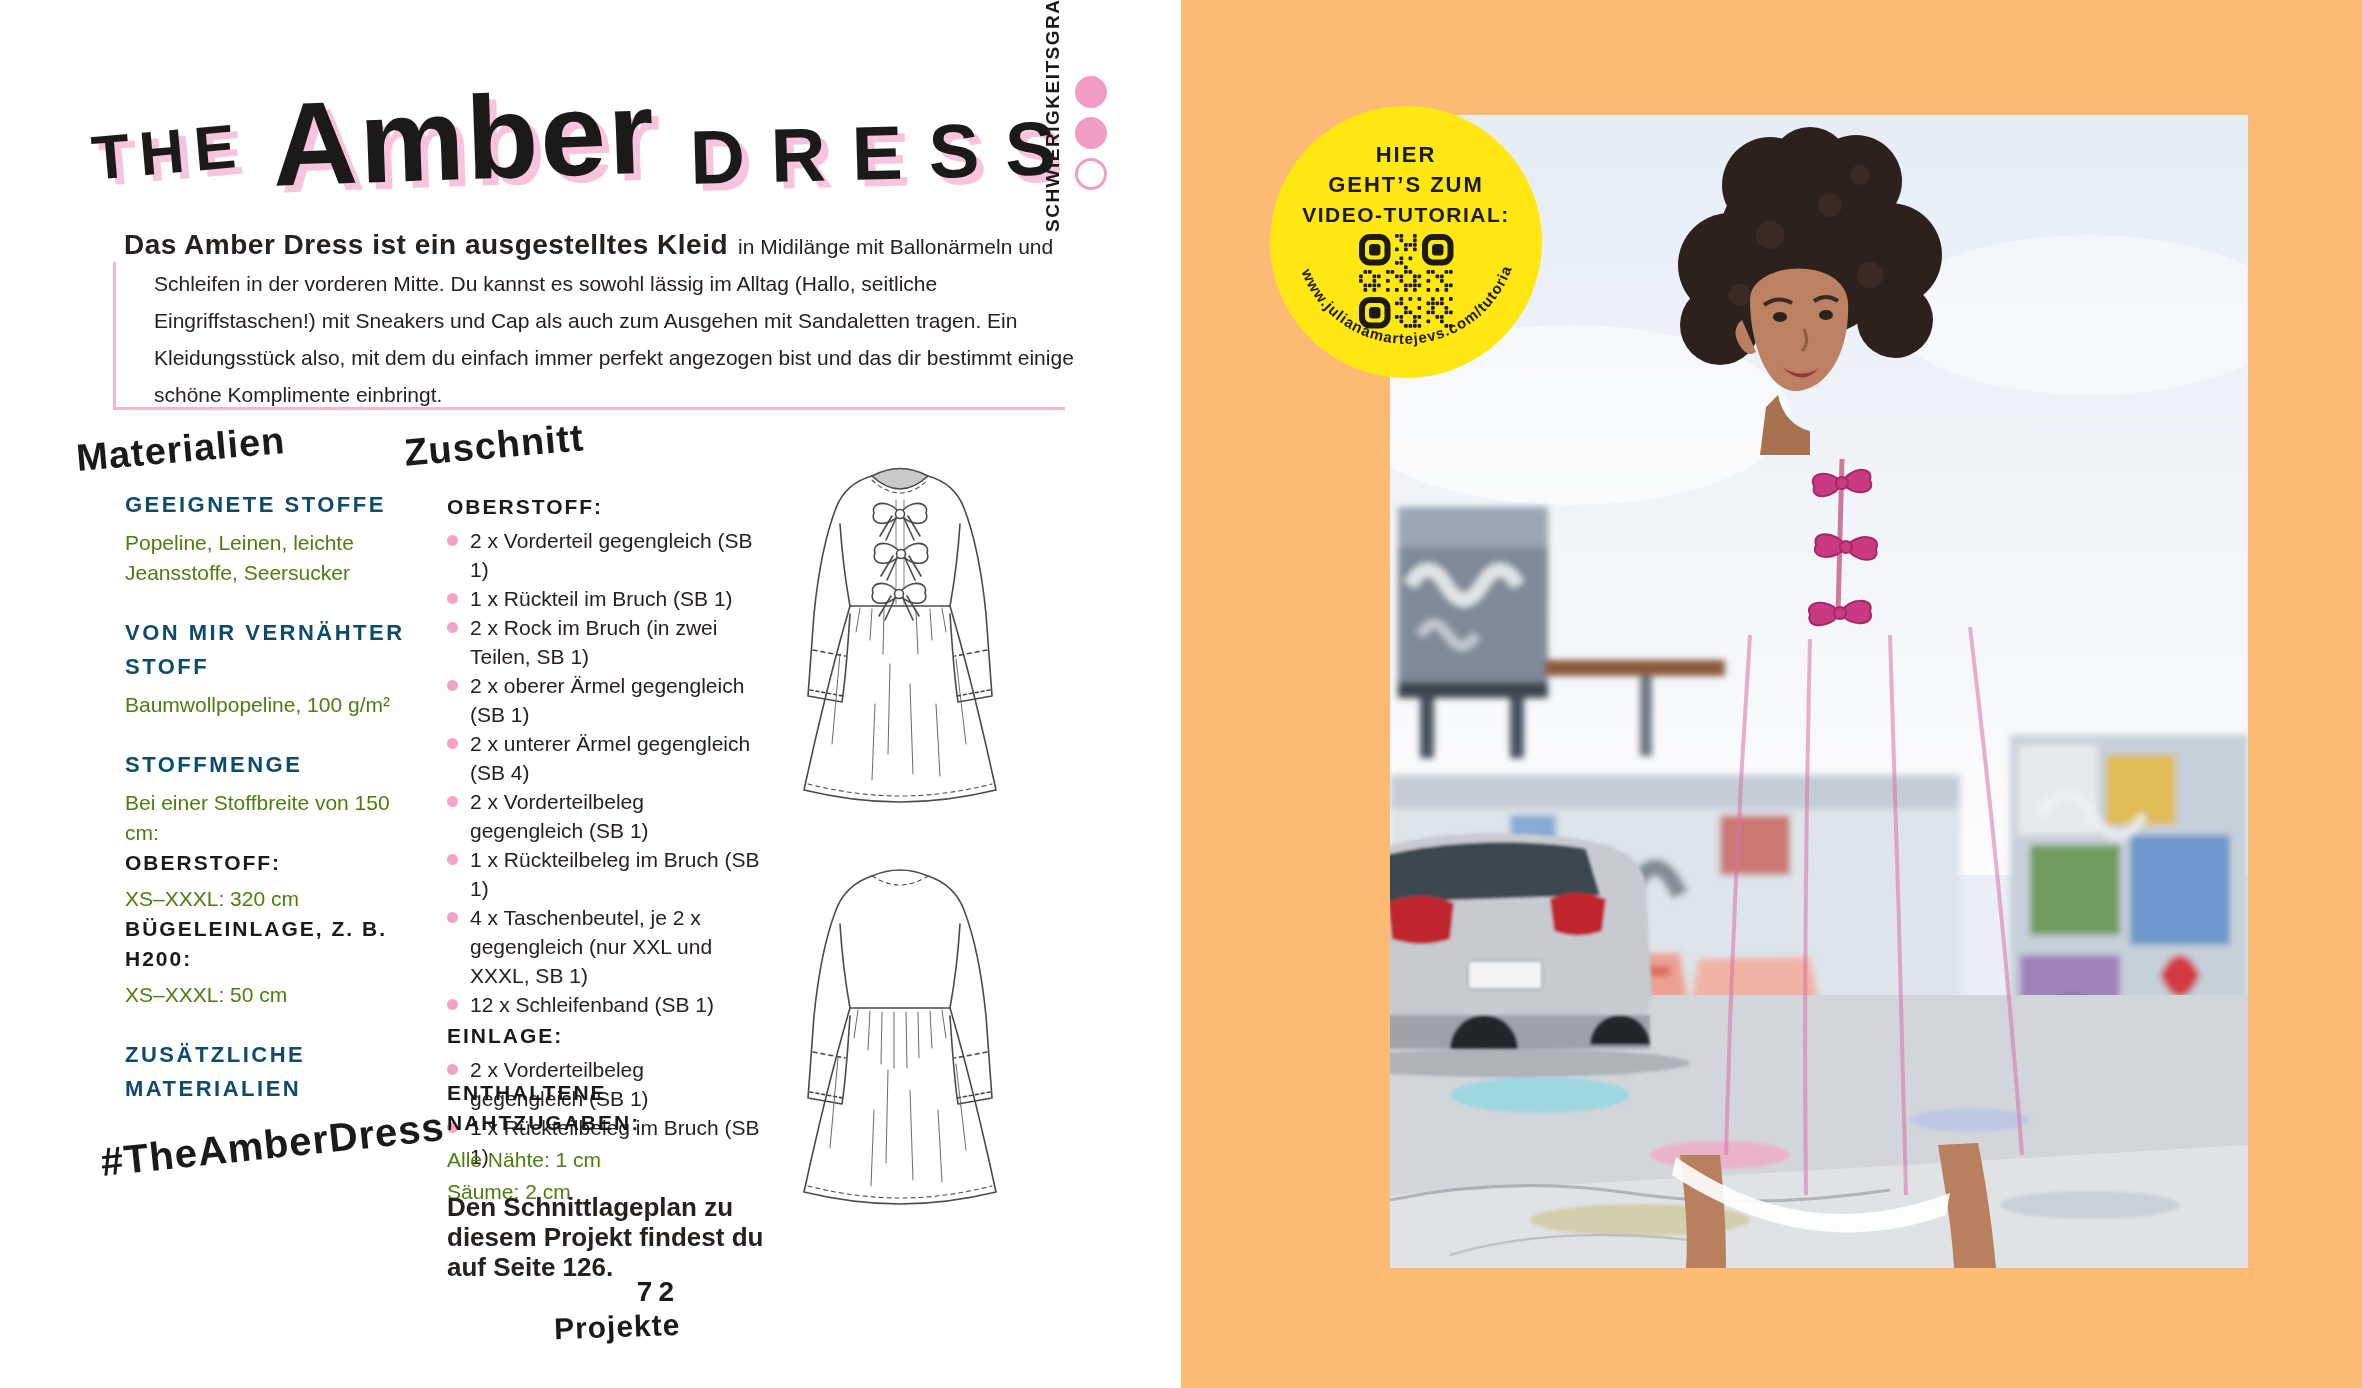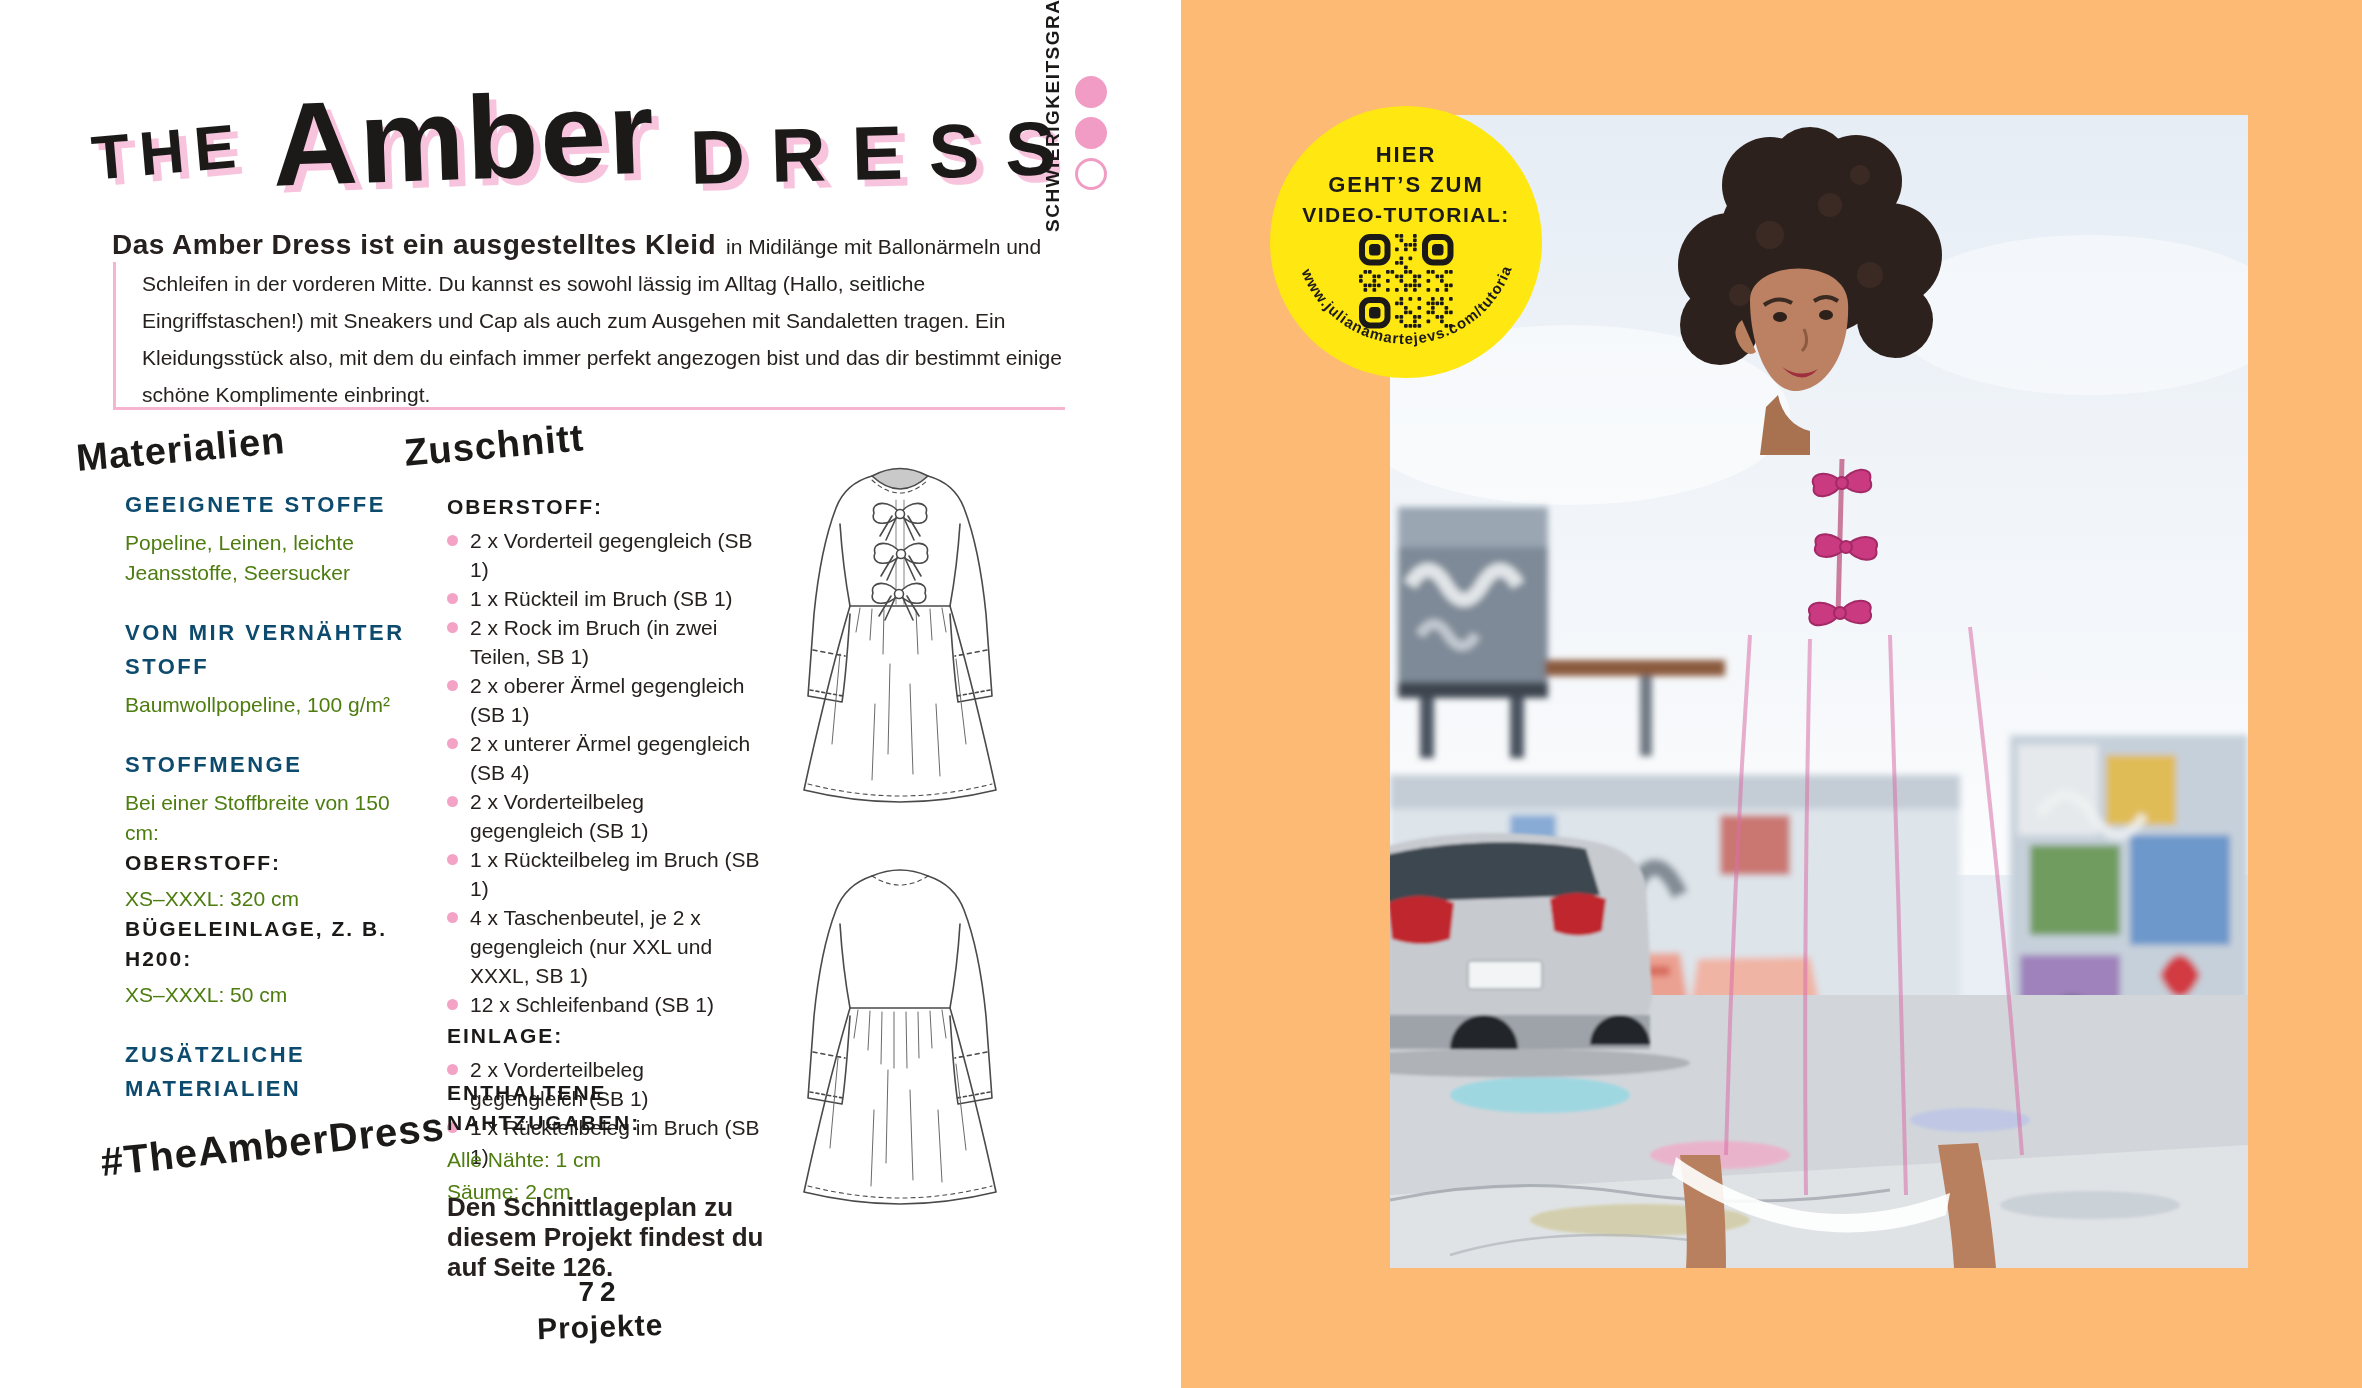--- a/index.html
+++ b/index.html
@@ -23,21 +23,21 @@
   .diff-label{
     position:absolute;left:1042px;top:232px;width:192px;
     transform:rotate(-90deg);transform-origin:top left;
     font-size:19px;font-weight:700;letter-spacing:1.5px;color:#1c1a19;white-space:nowrap;
   }
   .diff-dots{position:absolute;left:1075px;top:76px;display:flex;flex-direction:column;gap:9px;}
   .diff-dot{width:32px;height:32px;border-radius:50%;border:3px solid #f19cc4;background:#fff;box-sizing:border-box;}
   .diff-dot.filled{background:#f19cc4;}
 
   .intro{position:absolute;left:116px;top:226px;width:950px;
-    font-size:21px;line-height:37px;padding-left:26px;text-indent:-30px;}
+    font-size:21px;line-height:37px;padding-left:38px;text-indent:-30px;}
   .intro .lead{font-size:28px;font-weight:700;letter-spacing:.5px;padding-right:10px;}
   .intro-vline{position:absolute;left:113px;top:262px;width:3px;height:146px;background:#f6b4d1;}
   .intro-hline{position:absolute;left:113px;top:407px;width:952px;height:3px;background:#f6b4d1;}
 
   .hand{font-weight:700;letter-spacing:1px;color:#1c1a19;}
   .mat-heading{position:absolute;left:76px;top:428px;font-size:38px;transform:rotate(-5deg);}
   .cut-heading{position:absolute;left:404px;top:424px;font-size:38px;transform:rotate(-5deg);}
 
   .sec-title{
     color:#0c4a6e;font-weight:700;font-size:22px;letter-spacing:2.5px;line-height:34px;
@@ -57,21 +57,21 @@
 
   .cut-col{position:absolute;left:447px;top:490px;width:315px;}
   .cut-col .blabel{margin:2px 0 4px 0;}
 
   .seam-block{position:absolute;left:447px;top:1078px;width:330px;}
   .seam-block .blabel{margin-bottom:6px;}
   .note{position:absolute;left:447px;top:1192px;width:330px;font-size:26px;font-weight:700;line-height:30px;}
 
   .hashtag{position:absolute;left:100px;top:1122px;font-size:40px;transform:rotate(-6deg);letter-spacing:1px;}
 
-  .page-footer{position:absolute;left:520px;top:1276px;width:160px;text-align:center;}
+  .page-footer{position:absolute;left:520px;top:1276px;width:160px;text-align:right;}
   .page-footer .num{font-size:28px;letter-spacing:6px;}
   .page-footer .sec{font-size:30px;transform:rotate(-2deg);display:inline-block;margin-top:2px;}
 
   .diagrams{position:absolute;left:770px;top:448px;}
 
   
   .page-right{position:absolute;left:1181px;top:0;width:1181px;height:1388px;background:#fdba74;}
   .photo{position:absolute;left:209px;top:115px;width:858px;height:1153px;overflow:hidden;background:#e9eff5;}
   .badge{position:absolute;left:89px;top:106px;width:272px;height:272px;}
   .badge-circle{position:absolute;inset:0;border-radius:50%;background:#ffe712;}

